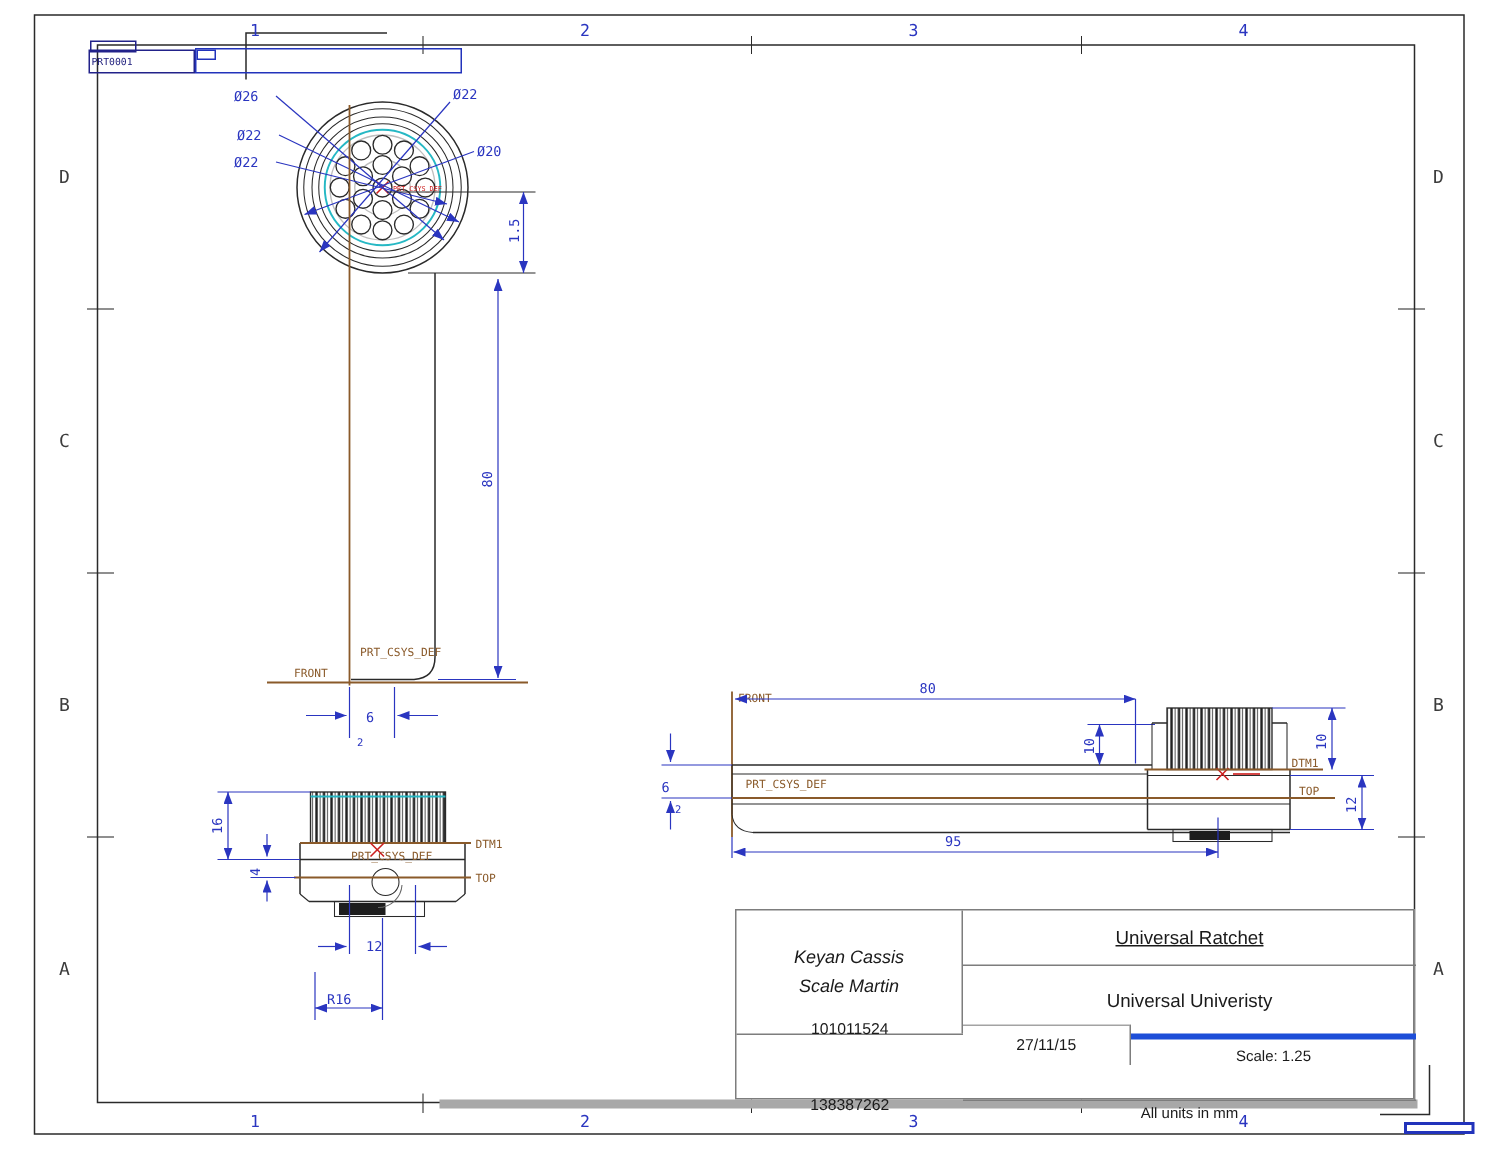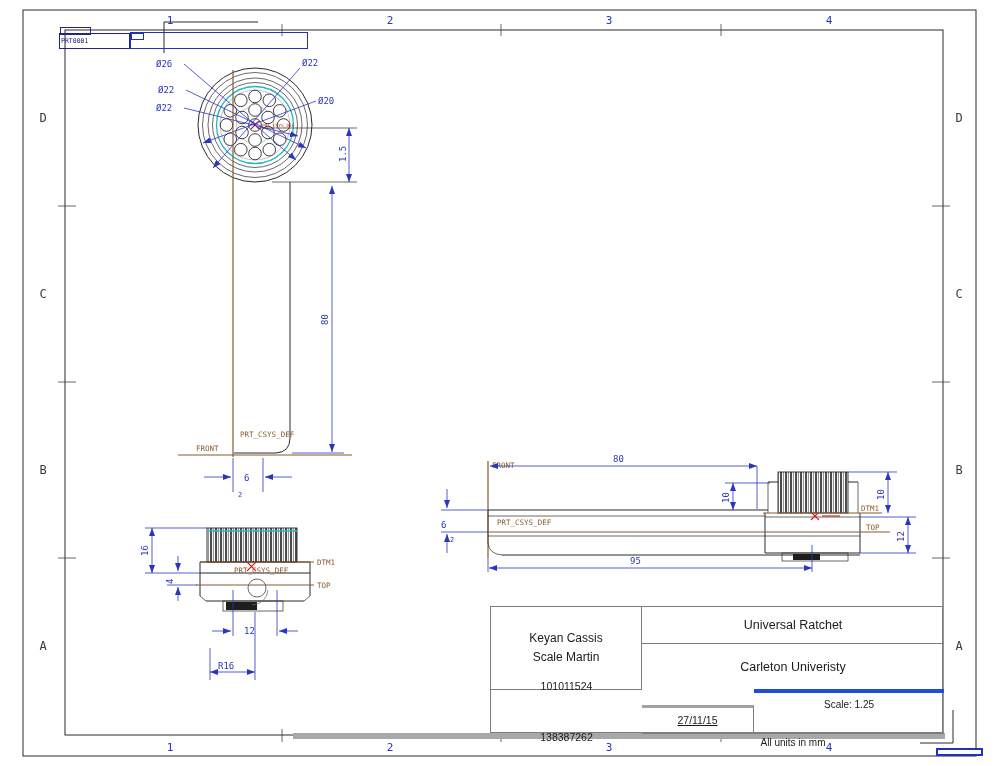--- a/index.html
+++ b/index.html
@@ -25,25 +25,25 @@
   #prt-tab{left:60px;top:27px;width:29px;height:6px;border:1px solid #22228a;}
   #prt-box{left:59px;top:33px;width:71px;height:16px;border:1px solid #22228a;
            font:6.5px "DejaVu Sans Mono",monospace;color:#1a1a7a;line-height:15px;padding-left:1px;box-sizing:border-box;}
   #sel-rect{left:130px;top:32px;width:178px;height:17px;border:1.5px solid #2233bb;box-sizing:border-box;}
   #sel-handle{left:131px;top:33px;width:11px;height:5px;border:1px solid #2233bb;}
   #graybar{left:293px;top:733px;width:652px;height:6px;background:#a8a8a8;}
   #bluebar{left:936px;top:748px;width:47px;height:8px;border:2px solid #2233bb;box-sizing:border-box;background:#fff;}
   
   #tblock{left:490px;top:606px;width:453px;height:127px;border:1.5px solid #7d7d7d;box-sizing:border-box;color:#1a1a1a;background:#fff;}
   #tblock .cell{position:absolute;box-sizing:border-box;display:flex;align-items:center;justify-content:center;text-align:center;}
-  #cell-authors{left:0;top:0;width:151px;height:82px;border-right:1px solid #7d7d7d;flex-direction:column;font-size:12px;line-height:19px;}
-  #cell-title{left:151px;top:0;width:302px;height:37px;border-bottom:1px solid #7d7d7d;font-size:12.5px;}
+  #cell-authors{left:0;top:0;width:151px;height:82px;border-right:1px solid #7d7d7d;flex-direction:column;font-size:12px;line-height:19px;font-style:italic;}
+  #cell-title{left:151px;top:0;width:302px;height:37px;border-bottom:1px solid #7d7d7d;font-size:12.5px;text-decoration:underline;}
   #cell-org{left:151px;top:37px;width:302px;height:45px;font-size:12.5px;}
   #cell-ids{left:0;top:82px;width:151px;height:45px;border-top:1px solid #7d7d7d;flex-direction:column;font-size:10.5px;line-height:15px;gap:36px;}
-  #cell-date{left:151px;top:98px;width:112px;height:27px;border-top:3px solid #a3a3a3;border-right:1px solid #7d7d7d;font-size:10.5px;text-decoration:underline;}
+  #cell-date{left:151px;top:76px;width:112px;height:27px;border-top:1px solid #a3a3a3;border-right:1px solid #7d7d7d;font-size:10.5px;}
   #cell-scale{left:263px;top:82px;width:190px;height:27px;border-top:4px solid #1d4ed8;font-size:10px;}
   #cell-units{left:151px;top:126px;width:302px;height:18px;border-top:1px solid #7d7d7d;font-size:10px;}
 </style>
 </head>
 <body>
 
 <div id="sheet">
 
 <svg width="1002" height="766" viewBox="0 0 1002 766">
   <defs>
@@ -304,21 +304,21 @@
 
 <div class="abs" id="tblock">
   <div class="cell" id="cell-authors">
     <div>Keyan Cassis</div>
     <div>Scale Martin</div>
   </div>
   <div class="cell" id="cell-title">
     <span>Universal Ratchet</span>
   </div>
   <div class="cell" id="cell-org">
-    <span>Carleton Univeristy</span>
+    <span>Universal Univeristy</span>
   </div>
   <div class="cell" id="cell-ids">
     <div>101011524</div>
     <div>138387262</div>
   </div>
   <div class="cell" id="cell-date">
     <span>27/11/15</span>
   </div>
   <div class="cell" id="cell-scale">
     <span>Scale: 1.25</span>

